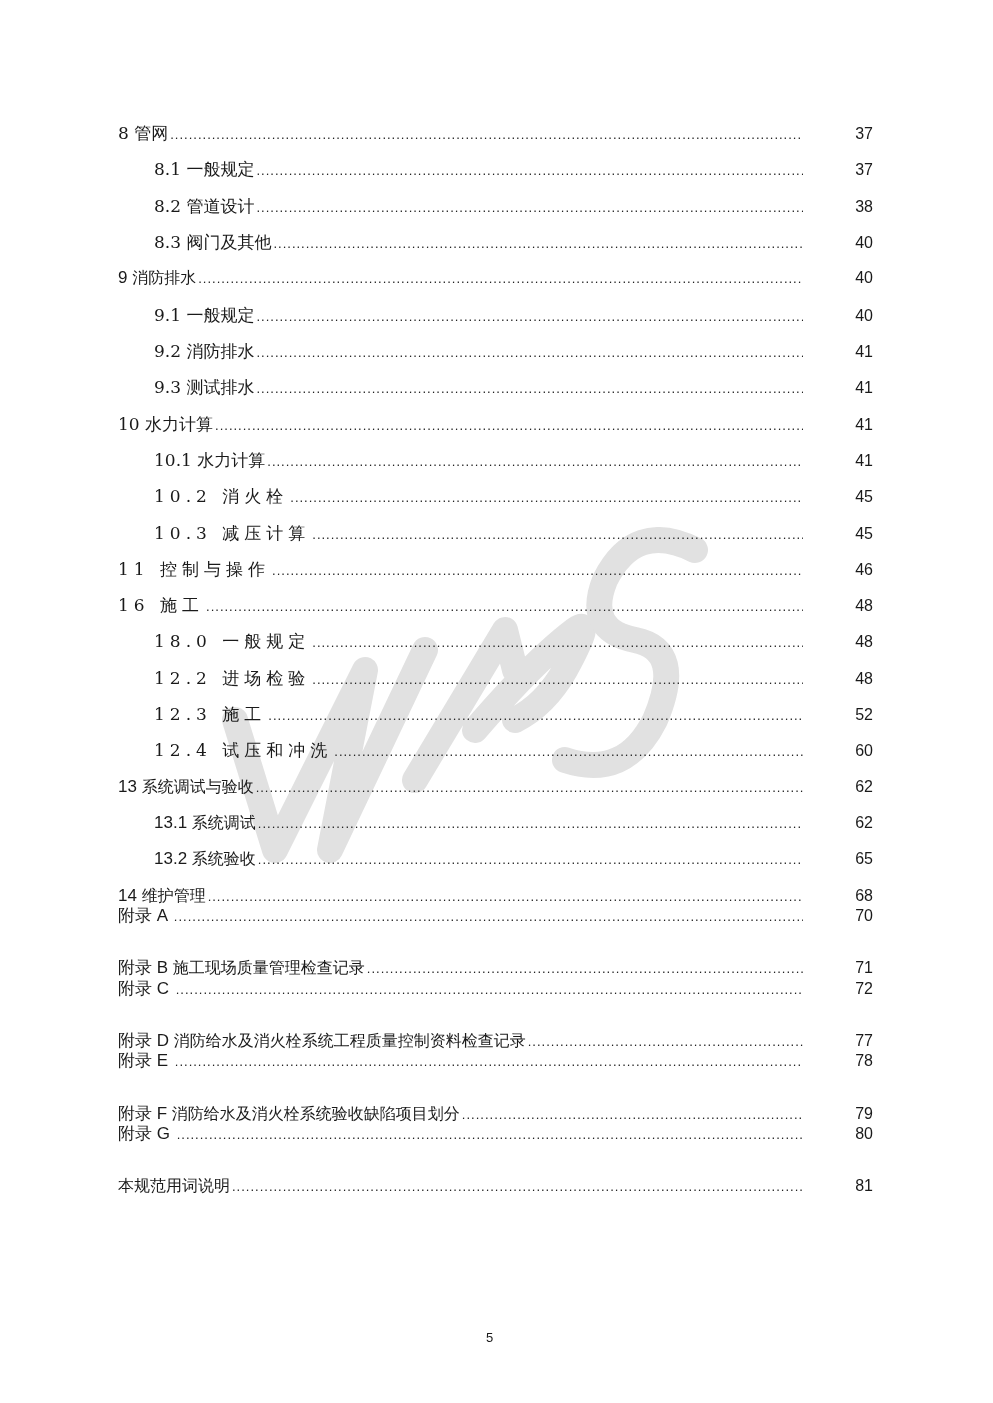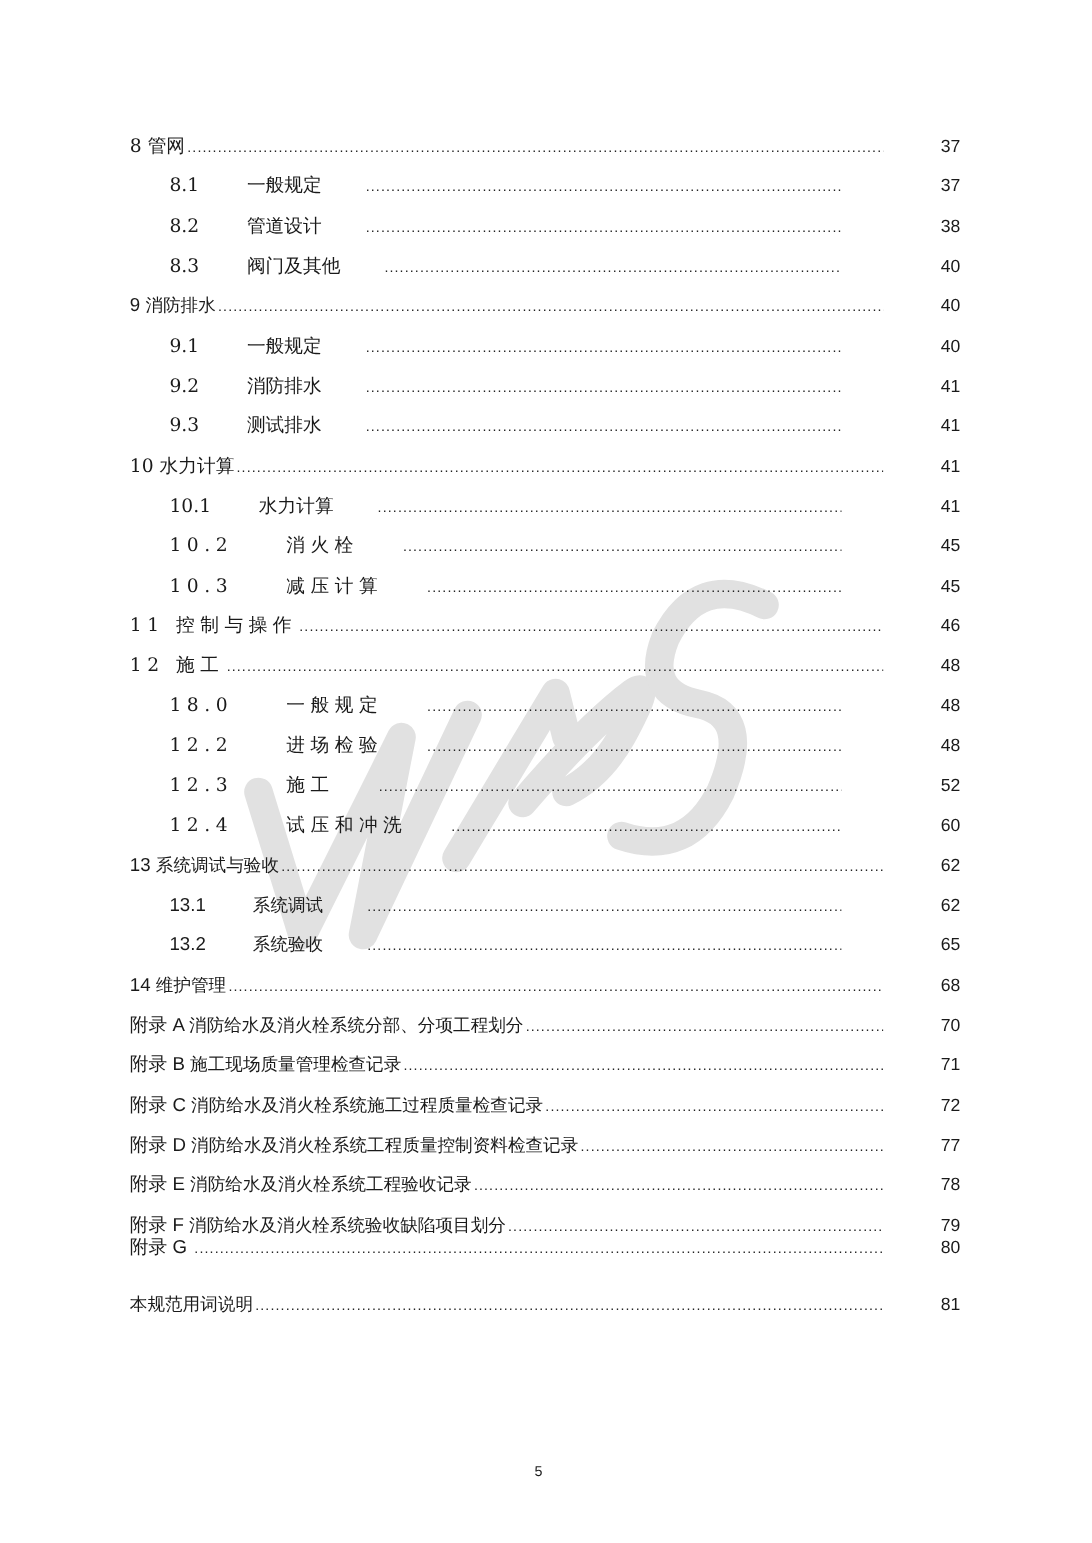--- a/index.html
+++ b/index.html
@@ -12,21 +12,21 @@
   .row { position: absolute; left: 0; width: 755px; height: 24px; display: flex;
          align-items: baseline; font-size: 17px; line-height: 24px; }
   .row .num { white-space: pre; }
   .row .title { white-space: pre; margin-top: 16px; }
   .row .leader { flex: 1; overflow: hidden; white-space: nowrap; margin: 0 2px;
                  color: #222; font-family: "Liberation Sans", sans-serif; font-size: 13px;
                  letter-spacing: 1px; }
   .row .leader::before { content: "............................................................................................................................................................................................................................................................................................................"; }
   .row .page-no { font-family: "Liberation Sans", sans-serif; font-size: 16px; text-align: right; min-width: 20px; margin-left: 48px; }
   .lvl1 { padding-left: 0; }
-  .lvl2 { padding-left: 36px; width: 719px; gap: 38px; }
+  .lvl2 { padding-left: 36px; width: 719px; }
   .spaced .title, .spaced .num { letter-spacing: 5px; }
   .sans .num { font-family: "Liberation Sans", sans-serif; }
   .sans .title { font-family: "DejaVu Sans", sans-serif; font-size: 16px; }
   .footer { position: absolute; left: 486px; top: 1330px; font-family: "Liberation Sans", sans-serif;
             font-size: 13px; }
 </style>
 </head>
 <body>
 
 <div class="page">
@@ -112,21 +112,21 @@
         <span class="leader"></span>
         <span class="page-no">45</span>
       </div>
     <div class="row lvl1 spaced" style="top:436px">
         <span class="num">11 </span>
         <span class="title">控制与操作</span>
         <span class="leader"></span>
         <span class="page-no">46</span>
       </div>
     <div class="row lvl1 spaced" style="top:472px">
-        <span class="num">12 </span>
+        <span class="num">16 </span>
         <span class="title">施工</span>
         <span class="leader"></span>
         <span class="page-no">48</span>
       </div>
     <div class="row lvl2 spaced" style="top:508px">
         <span class="num">18.0 </span>
         <span class="title">一般规定</span>
         <span class="leader"></span>
         <span class="page-no">48</span>
       </div>
@@ -167,45 +167,42 @@
         <span class="page-no">65</span>
       </div>
     <div class="row lvl1 sans" style="top:763px">
         <span class="num">14 </span>
         <span class="title">维护管理</span>
         <span class="leader"></span>
         <span class="page-no">68</span>
       </div>
     <div class="row lvl1 sans" style="top:799px">
         <span class="num">附录 A </span>
-        <span class="title">消防给水及消火栓系统分部、分项工程划分</span>
         <span class="leader"></span>
         <span class="page-no">70</span>
       </div>
     <div class="row lvl1 sans" style="top:835px">
         <span class="num">附录 B </span>
         <span class="title">施工现场质量管理检查记录</span>
         <span class="leader"></span>
         <span class="page-no">71</span>
       </div>
     <div class="row lvl1 sans" style="top:872px">
         <span class="num">附录 C </span>
-        <span class="title">消防给水及消火栓系统施工过程质量检查记录</span>
         <span class="leader"></span>
         <span class="page-no">72</span>
       </div>
     <div class="row lvl1 sans" style="top:908px">
         <span class="num">附录 D </span>
         <span class="title">消防给水及消火栓系统工程质量控制资料检查记录</span>
         <span class="leader"></span>
         <span class="page-no">77</span>
       </div>
     <div class="row lvl1 sans" style="top:944px">
         <span class="num">附录 E </span>
-        <span class="title">消防给水及消火栓系统工程验收记录</span>
         <span class="leader"></span>
         <span class="page-no">78</span>
       </div>
     <div class="row lvl1 sans" style="top:981px">
         <span class="num">附录 F </span>
         <span class="title">消防给水及消火栓系统验收缺陷项目划分</span>
         <span class="leader"></span>
         <span class="page-no">79</span>
       </div>
     <div class="row lvl1 sans" style="top:1017px">

